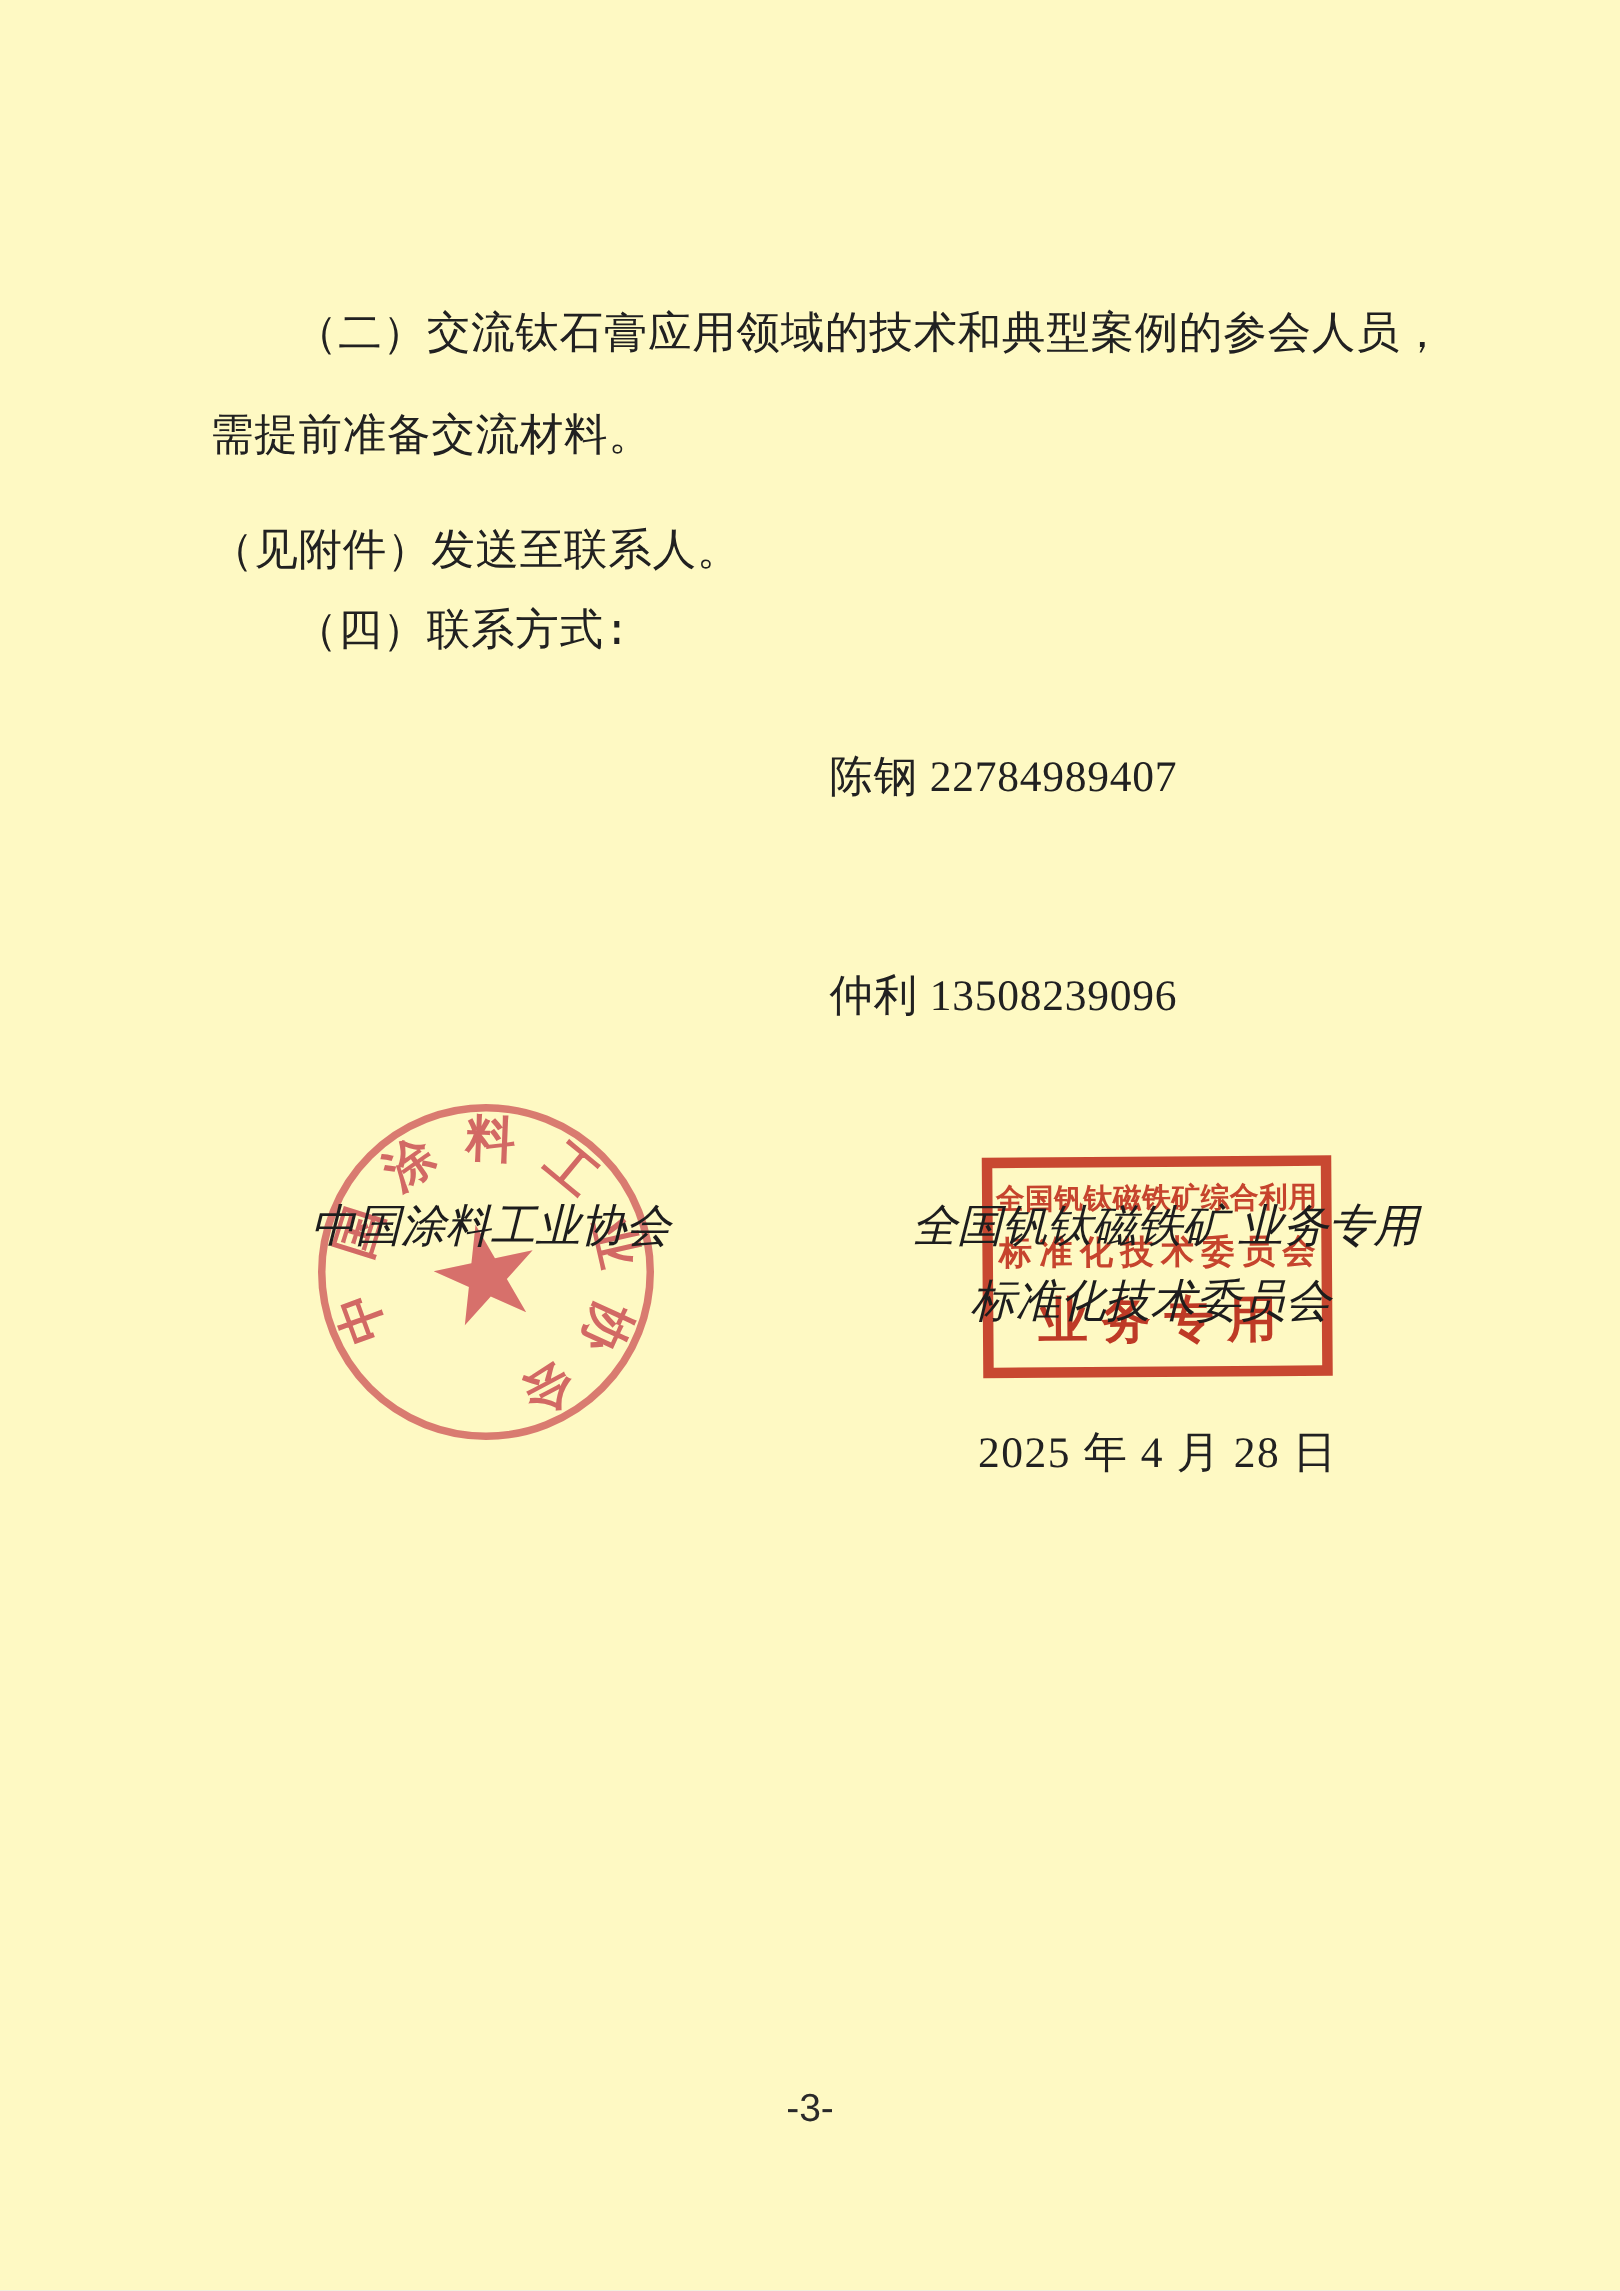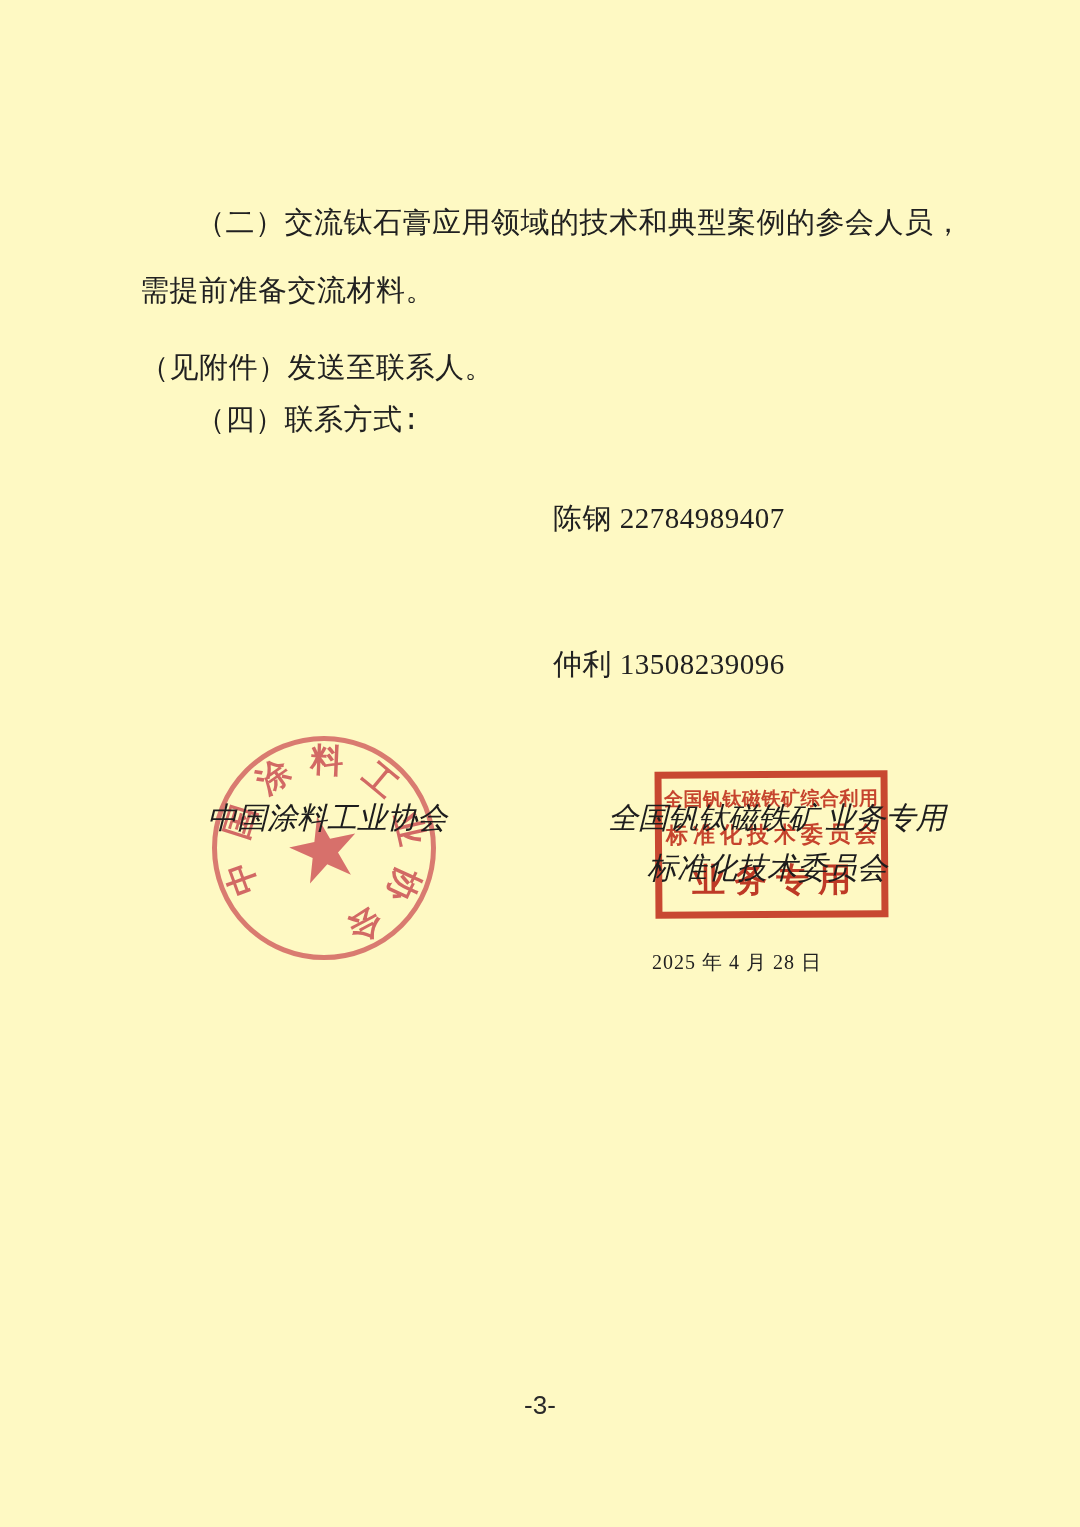--- a/index.html
+++ b/index.html
@@ -28,21 +28,21 @@
   .l5{left:196px;top:451px;}
   .l6{left:553px;top:500px;}
   .l7{left:196px;top:548px;}
   .l8{left:553px;top:598px;margin-top:48px;}
 
   
   .sig{position:absolute;font-size:30px;line-height:34px;white-space:nowrap;z-index:3;color:#1d1d1d;font-style:italic;}
   .sig-left{left:207px;top:801px;}
   .sig-right1{left:608px;top:801px;}
   .sig-right2{left:647px;top:851px;}
-  .date-line{position:absolute;left:652px;top:949px;font-size:20px;white-space:nowrap;z-index:3;letter-spacing:1px;}
+  .date-line{position:absolute;left:652px;top:949px;font-size:29px;white-space:nowrap;z-index:3;letter-spacing:1px;}
 
   
   .stamp-circle{
     position:absolute;left:212px;top:736px;width:214px;height:214px;
     border:5px solid rgba(205,83,110,0.75);
     border-radius:50%;
     z-index:2;
     mix-blend-mode:multiply;
     box-sizing:content-box;
   }

